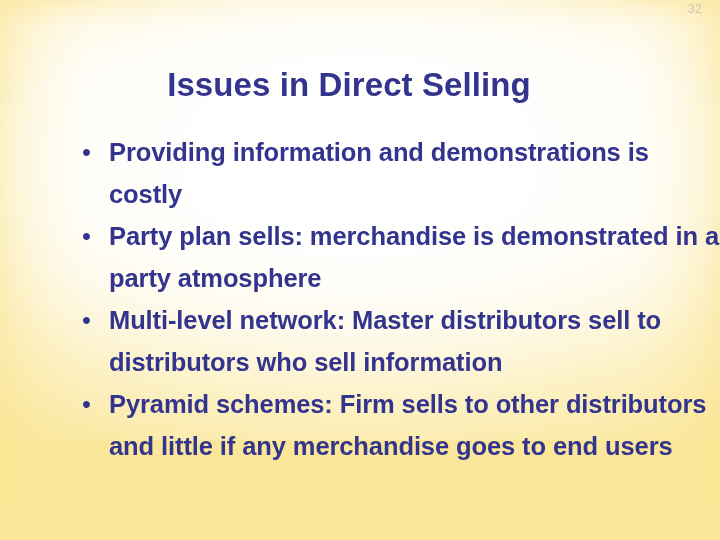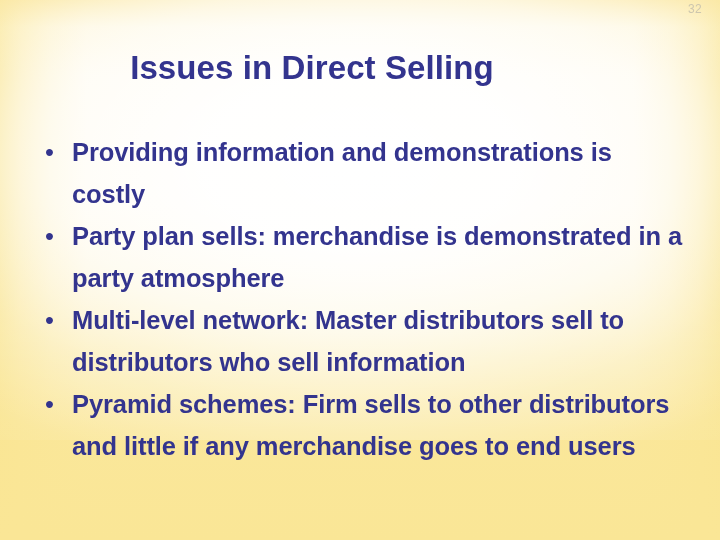--- a/index.html
+++ b/index.html
@@ -70,35 +70,36 @@
       rgba(255, 255, 255, 0.34) 64%,
       rgba(255, 255, 255, 0.08) 82%,
       rgba(255, 255, 255, 0.0) 100%
     );
     pointer-events: none;
   }
 
   #content {
     position: absolute;
     inset: 0;
+    margin-left: 37px;
   }
 
   #page-number {
     position: absolute;
     top: 3px;
     right: 18px;
     font-size: 12px;
     color: #cdc6ae;
     letter-spacing: 0.3px;
     line-height: 1;
   }
 
   #slide-title {
     position: absolute;
-    top: 27px;
+    top: 44px;
     left: 0;
     width: 624px;
     text-align: center;
     font-size: 33px;
     color: #33348e;
     letter-spacing: 0.1px;
     line-height: 1.15;
     white-space: nowrap;
   }
 

